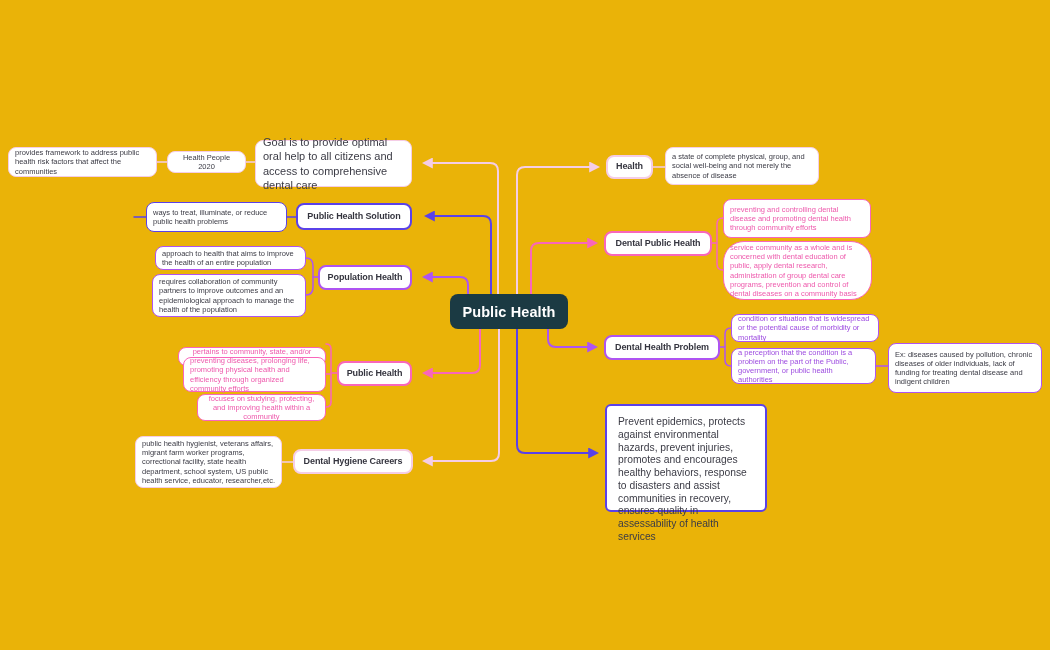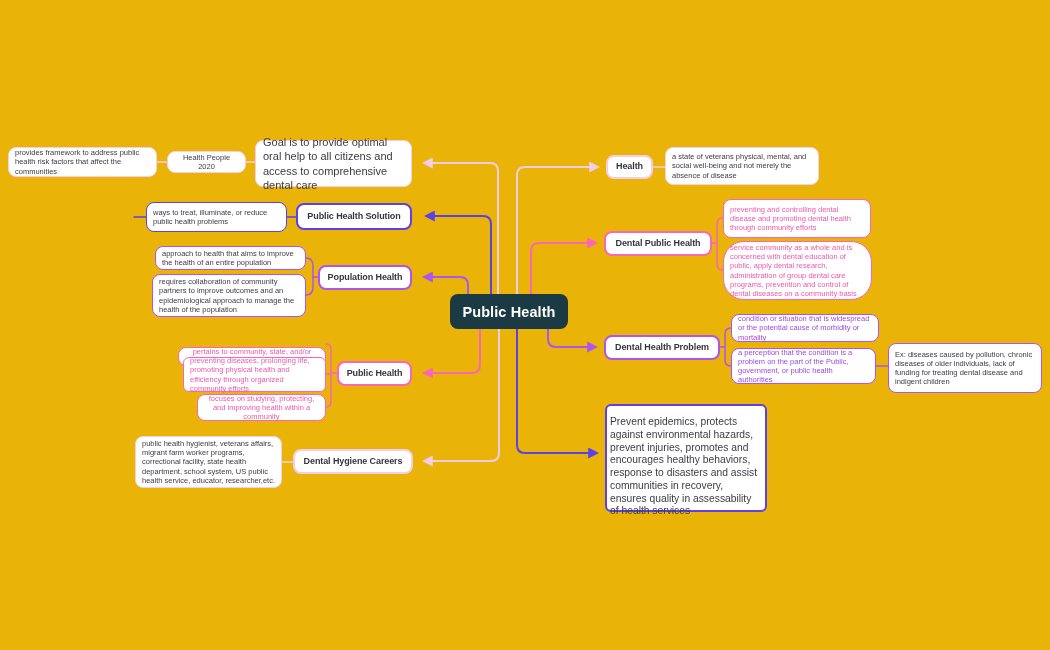--- a/index.html
+++ b/index.html
@@ -21,21 +21,21 @@
   .lp2{border:2px solid #f5cde6;}
   .hp{border:1.5px solid #f966ba;}
   .hp2{border:2px solid #f966ba;}
   .vi{border:1.5px solid #ae54f2;}
   .vi2{border:2px solid #ae54f2;}
   .in{border:1.5px solid #5a41e9;}
   .in2{border:2px solid #5a41e9;}
   .pink-text{color:#ee59ac;}
   .violet-text{color:#9d4ce0;}
   .goal{font-size:11px;line-height:1.3;padding:4px 7px;color:#3b3b45;}
-  .mission{font-size:10.3px;line-height:1.24;padding:6px 3px;border-radius:6px;align-items:flex-start;}
+  .mission{font-size:10.3px;line-height:1.24;padding:6px 11px;border-radius:6px;align-items:flex-start;}
   .mission-inner{margin-top:4px;}
   .center-node{
     position:absolute;left:450px;top:294px;width:118px;height:35px;
     background:#1b3a43;border-radius:8px;display:flex;align-items:center;justify-content:center;
     color:#ffffff;font-weight:700;font-size:14.5px;letter-spacing:0.1px;
   }
   .ctr{justify-content:center;text-align:center;}
 </style>
 </head>
 <body>
@@ -99,31 +99,31 @@
   <div class="box lp goal" style="left:255px;top:140px;width:157px;height:47px;">Goal is to provide optimal oral help to all citizens and access to comprehensive dental care</div>
 
   <div class="box in" style="left:146px;top:202px;width:141px;height:30px;">ways to treat, illuminate, or reduce public health problems</div>
   <div class="box in2 node" style="left:296px;top:203px;width:116px;height:27px;">Public Health Solution</div>
 
   <div class="box vi" style="left:155px;top:246px;width:151px;height:24px;">approach to health that aims to improve the health of an entire population</div>
   <div class="box vi" style="left:152px;top:274px;width:154px;height:43px;">requires collaboration of community partners to improve outcomes and an epidemiological approach to manage the health of the population</div>
   <div class="box vi2 node" style="left:318px;top:265px;width:94px;height:25px;">Population Health</div>
 
   <div class="box hp pink-text ctr" style="left:178px;top:347px;width:148px;height:19px;">pertains to community, state, and/or nation</div>
-  <div class="box hp pink-text" style="left:183px;top:357px;width:143px;height:35px;border-radius:6px;">preventing diseases, prolonging life, promoting physical health and efficiency through organized community efforts</div>
+  <div class="box hp pink-text" style="left:183px;top:357px;width:143px;height:35px;">preventing diseases, prolonging life, promoting physical health and efficiency through organized community efforts</div>
   <div class="box hp pink-text ctr" style="left:197px;top:394px;width:129px;height:27px;">focuses on studying, protecting, and improving health within a community</div>
   <div class="box hp2 node" style="left:337px;top:361px;width:75px;height:25px;">Public Health</div>
 
   <div class="box lp" style="left:135px;top:436px;width:147px;height:52px;">public health hygienist, veterans affairs, migrant farm worker programs, correctional facility, state health department, school system, US public health service, educator, researcher,etc.</div>
   <div class="box lp2 node" style="left:293px;top:449px;width:120px;height:25px;">Dental Hygiene Careers</div>
 
   <div class="center-node">Public Health</div>
 
   <div class="box lp2 node" style="left:606px;top:155px;width:47px;height:24px;">Health</div>
-  <div class="box lp" style="left:665px;top:147px;width:154px;height:38px;">a state of veterans physical, mental, and social well-being and not merely the absence of disease</div>
+  <div class="box lp" style="left:665px;top:147px;width:154px;height:38px;">a state of complete physical, group, and social well-being and not merely the absence of disease</div>
 
   <div class="box hp2 node" style="left:604px;top:231px;width:108px;height:25px;">Dental Public Health</div>
   <div class="box hp pink-text" style="left:723px;top:199px;width:148px;height:39px;">preventing and controlling dental disease and promoting dental health through community efforts</div>
   <div class="box hp pink-text" style="left:723px;top:241px;width:149px;height:59px;border-radius:21px;">service community as a whole and is concerned with dental education of public, apply dental research, administration of group dental care programs, prevention and control of dental diseases on a community basis</div>
 
   <div class="box vi2 node" style="left:604px;top:335px;width:116px;height:25px;">Dental Health Problem</div>
   <div class="box vi violet-text" style="left:731px;top:314px;width:148px;height:28px;">condition or situation that is widespread or the potential cause of morbidity or mortality</div>
   <div class="box vi violet-text" style="left:731px;top:348px;width:145px;height:36px;">a perception that the condition is a problem on the part of the Public, government, or public health authorities</div>
   <div class="box vi" style="left:888px;top:343px;width:154px;height:50px;">Ex: diseases caused by pollution, chronic diseases of older individuals, lack of funding for treating dental disease and indigent children</div>
 

